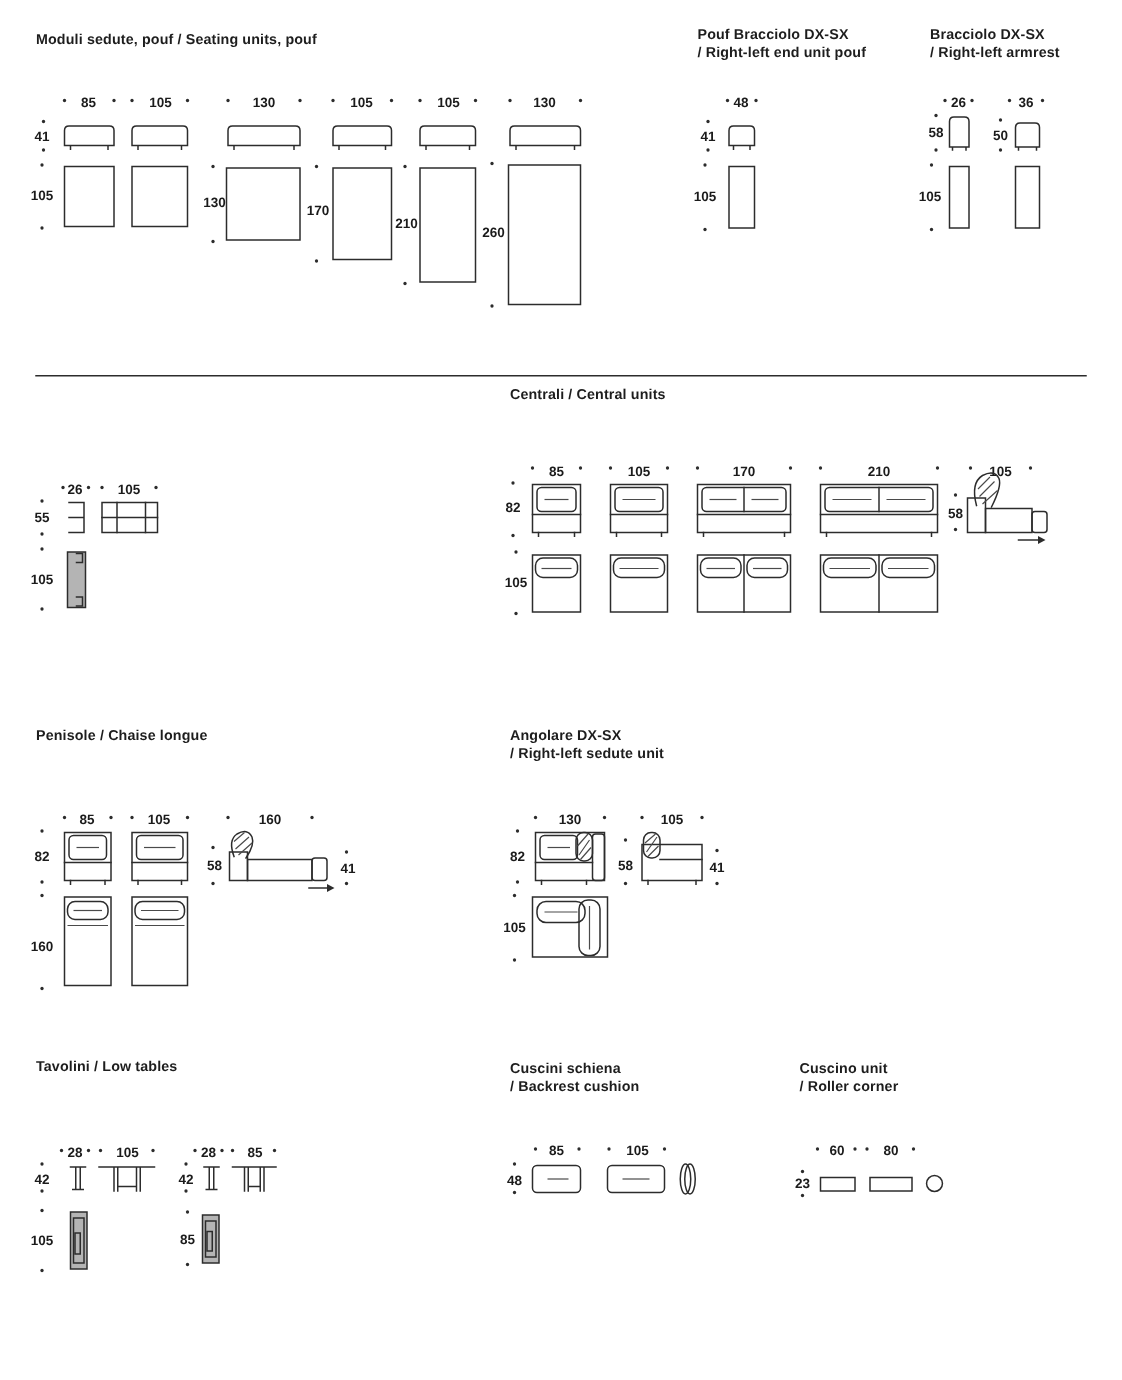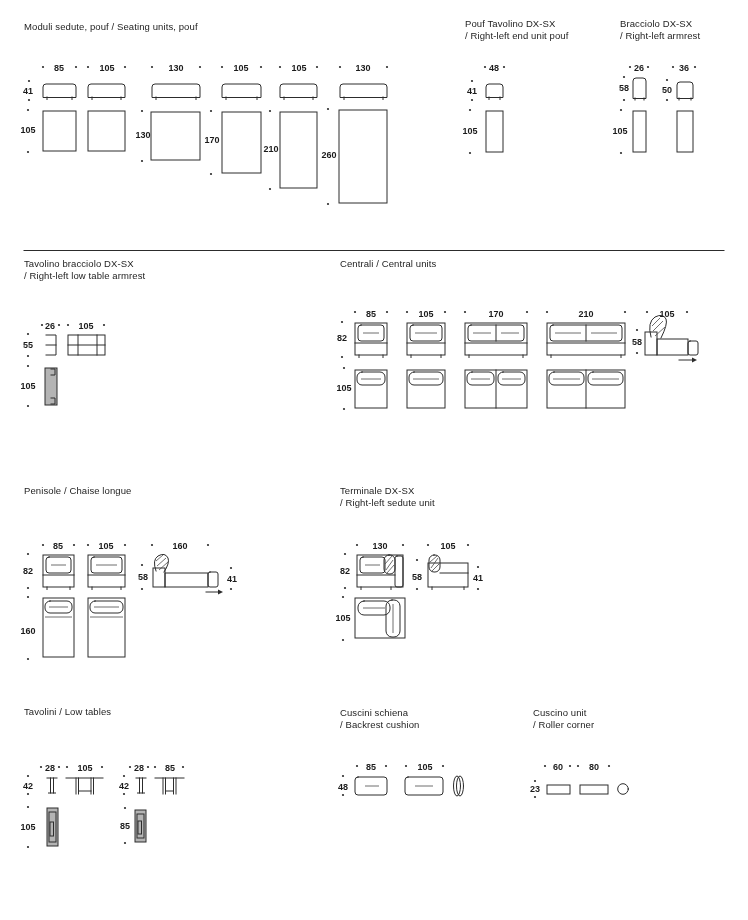--- a/index.html
+++ b/index.html
@@ -1,57 +1,53 @@
 <!DOCTYPE html>
 <html><head>
 <meta charset="utf-8">
 <style>
   html,body{margin:0;padding:0;background:#ffffff;}
   .sheet{position:relative;width:748px;height:920px;background:#ffffff;
          font-family:"Liberation Sans",sans-serif;overflow:hidden;}
-  .title{position:absolute;font-size:9.5px;font-weight:400;color:#1d1d1d;
+  .title{position:absolute;font-size:9.5px;font-weight:700;color:#1d1d1d;
          line-height:12px;white-space:nowrap;letter-spacing:.1px;}
   .title div{white-space:nowrap;}
   svg.draw{position:absolute;left:0;top:0;}
   .ln{stroke:#2c2c2c;stroke-width:1;fill:none;stroke-linecap:square;stroke-linejoin:miter;}
   .lt{stroke:#4a4a4a;stroke-width:.8;fill:none;}
   .dot{fill:#2c2c2c;stroke:none;}
   .dim{font-family:"Liberation Sans",sans-serif;font-size:9px;font-weight:700;
        fill:#1b1b1b;text-anchor:middle;}
   .gray{fill:#b4b4b4;stroke:#2c2c2c;stroke-width:1;}
   .solid{fill:#2c2c2c;stroke:none;}
 </style>
 </head>
 <body>
 
 <div class="sheet">
 
   <div class="title" style="left:24px;top:21px">Moduli sedute, pouf / Seating units, pouf</div>
 
   <div class="title" style="left:465px;top:18px">
-    <div>Pouf Tavolino DX-SX</div>
+    <div>Pouf Bracciolo DX-SX</div>
     <div>/ Right-left end unit pouf</div>
   </div>
 
   <div class="title" style="left:620px;top:18px">
     <div>Bracciolo DX-SX</div>
     <div>/ Right-left armrest</div>
   </div>
 
-  <div class="title" style="left:24px;top:258px">
-    <div>Tavolino bracciolo DX-SX</div>
-    <div>/ Right-left low table armrest</div>
-  </div>
 
   <div class="title" style="left:340px;top:258px">Centrali / Central units</div>
 
   <div class="title" style="left:24px;top:485px">Penisole / Chaise longue</div>
 
   <div class="title" style="left:340px;top:485px">
-    <div>Terminale DX-SX</div>
+    <div>Angolare DX-SX</div>
     <div>/ Right-left sedute unit</div>
   </div>
 
   <div class="title" style="left:24px;top:706px">Tavolini / Low tables</div>
 
   <div class="title" style="left:340px;top:707px">
     <div>Cuscini schiena</div>
     <div>/ Backrest cushion</div>
   </div>
 

